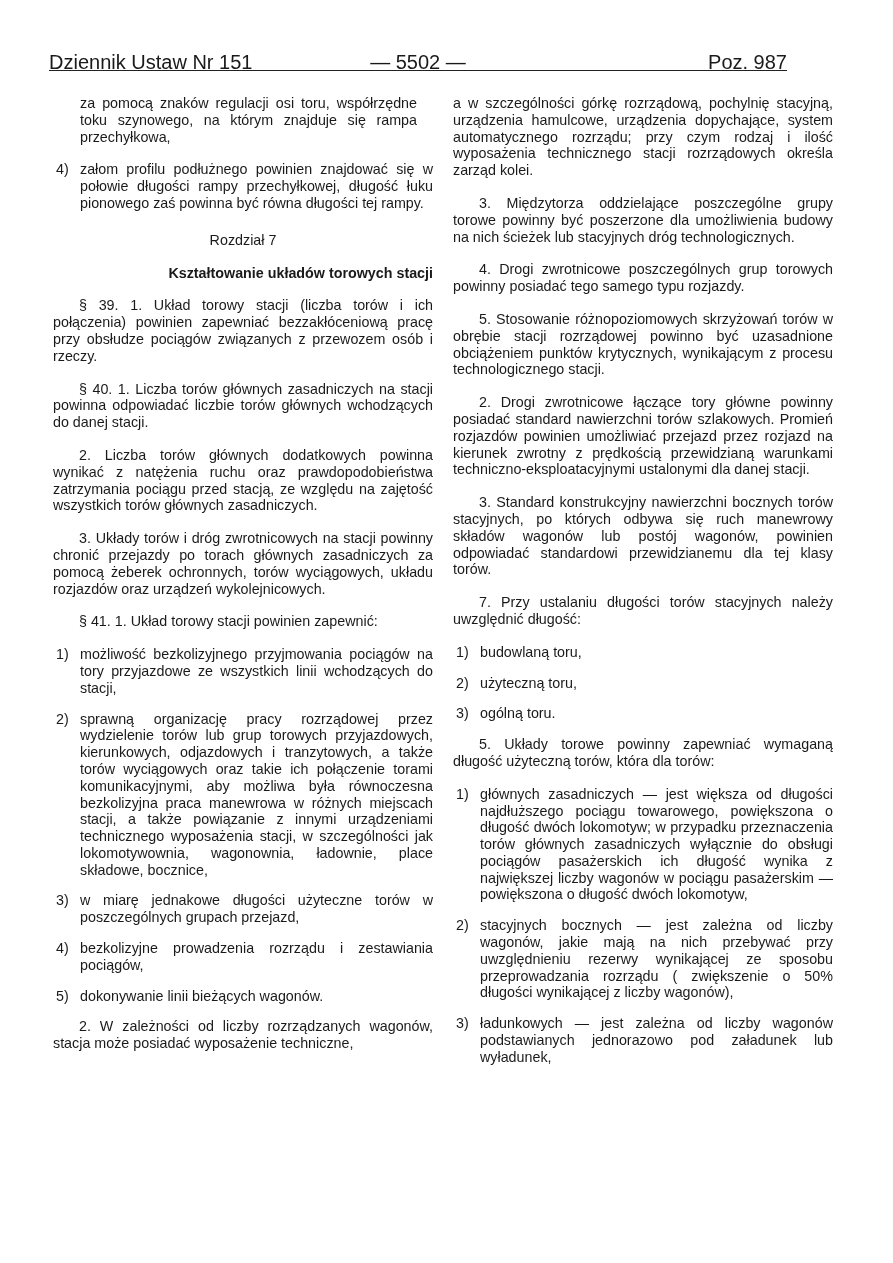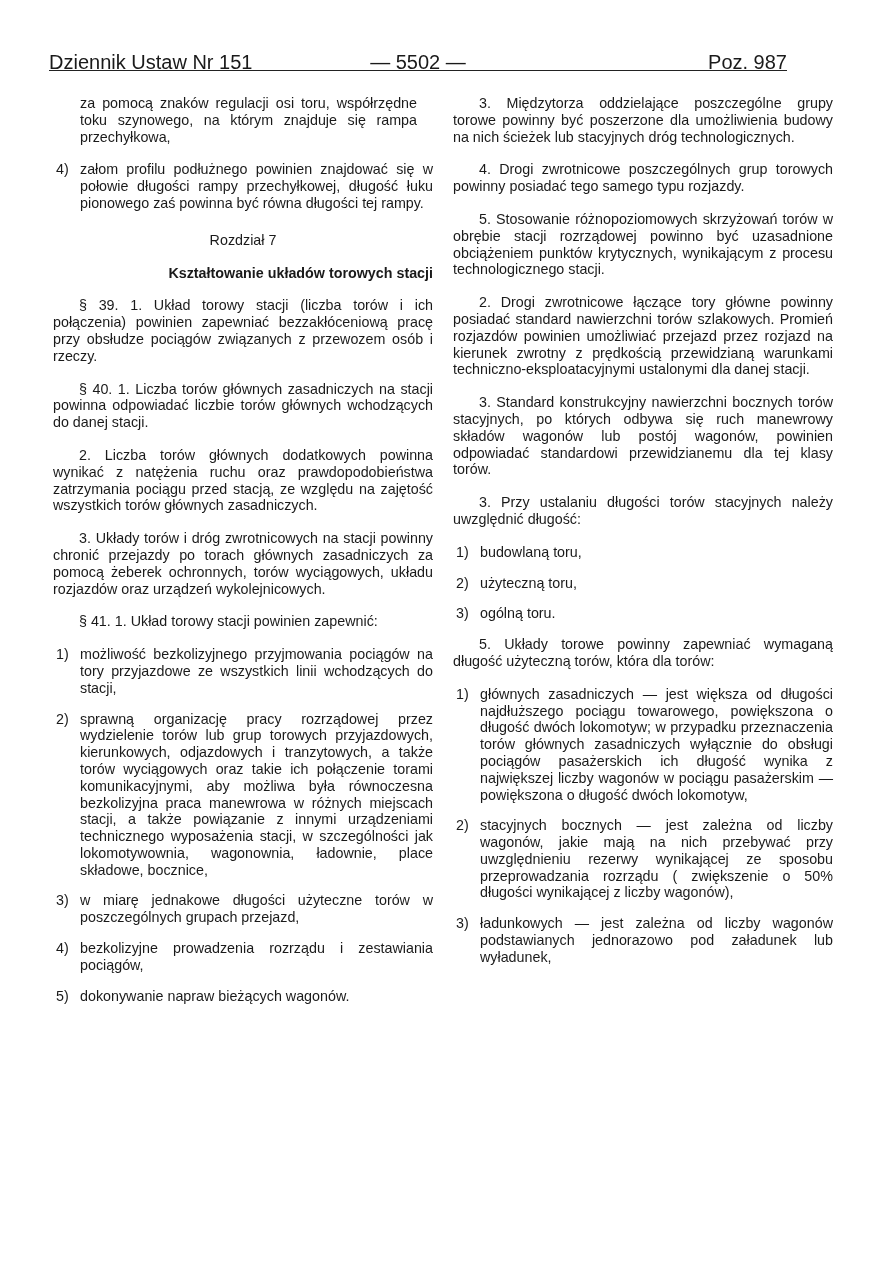--- a/index.html
+++ b/index.html
@@ -56,31 +56,33 @@
   <div class="item">
     <span class="num">3)</span>
     <span class="txt">w miarę jednakowe długości użyteczne torów w poszczególnych grupach przejazd,</span>
   </div>
   <div class="item">
     <span class="num">4)</span>
     <span class="txt">bezkolizyjne prowadzenia rozrządu i zestawiania pociągów,</span>
   </div>
   <div class="item">
     <span class="num">5)</span>
-    <span class="txt">dokonywanie napraw bieżących wagonów.</span>
+    <span class="txt">dokonywanie linii bieżących wagonów.</span>
   </div>
+  <p class="ind">2. W zależności od liczby rozrządzanych wagonów, stacja może posiadać wyposażenie techniczne,</p>
 </div>
 
 <div class="col col-right">
+  <p>a w szczególności górkę rozrządową, pochylnię stacyjną, urządzenia hamulcowe, urządzenia dopychające, system automatycznego rozrządu; przy czym rodzaj i ilość wyposażenia technicznego stacji rozrządowych określa zarząd kolei.</p>
   <p class="ind">3. Międzytorza oddzielające poszczególne grupy torowe powinny być poszerzone dla umożliwienia budowy na nich ścieżek lub stacyjnych dróg technologicznych.</p>
   <p class="ind">4. Drogi zwrotnicowe poszczególnych grup torowych powinny posiadać tego samego typu rozjazdy.</p>
   <p class="ind">5. Stosowanie różnopoziomowych skrzyżowań torów w obrębie stacji rozrządowej powinno być uzasadnione obciążeniem punktów krytycznych, wynikającym z procesu technologicznego stacji.</p>
   <p class="ind">2. Drogi zwrotnicowe łączące tory główne powinny posiadać standard nawierzchni torów szlakowych. Promień rozjazdów powinien umożliwiać przejazd przez rozjazd na kierunek zwrotny z prędkością przewidzianą warunkami techniczno-eksploatacyjnymi ustalonymi dla danej stacji.</p>
   <p class="ind">3. Standard konstrukcyjny nawierzchni bocznych torów stacyjnych, po których odbywa się ruch manewrowy składów wagonów lub postój wagonów, powinien odpowiadać standardowi przewidzianemu dla tej klasy torów.</p>
-  <p class="ind">3. Przy ustalaniu długości torów stacyjnych należy uwzględnić długość:</p>
+  <p class="ind">7. Przy ustalaniu długości torów stacyjnych należy uwzględnić długość:</p>
   <div class="item">
     <span class="num">1)</span>
     <span class="txt">budowlaną toru,</span>
   </div>
   <div class="item">
     <span class="num">2)</span>
     <span class="txt">użyteczną toru,</span>
   </div>
   <div class="item">
     <span class="num">3)</span>

